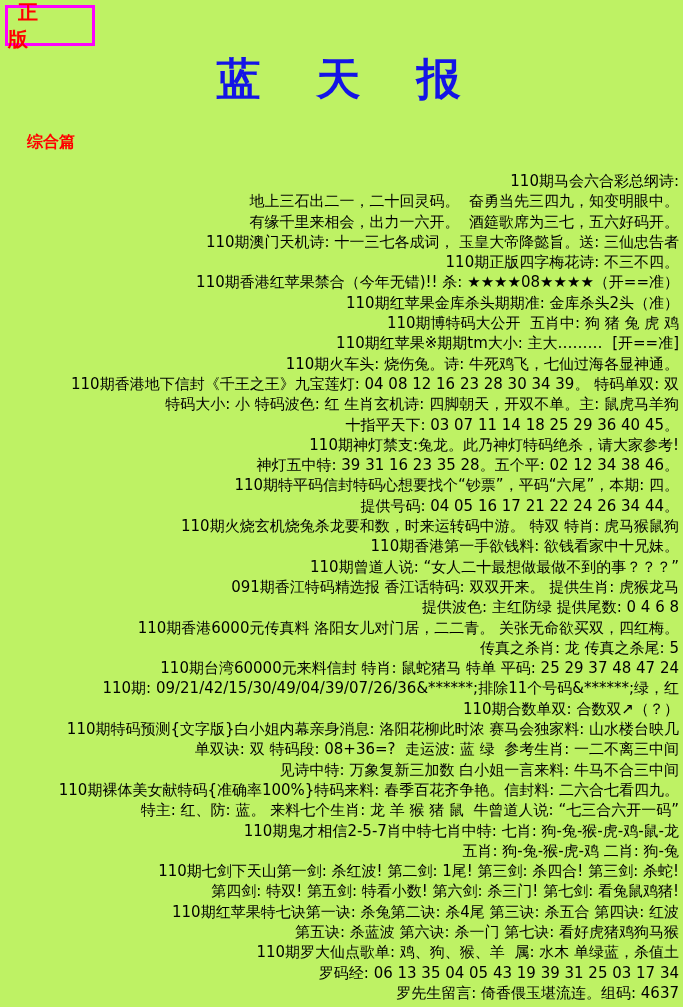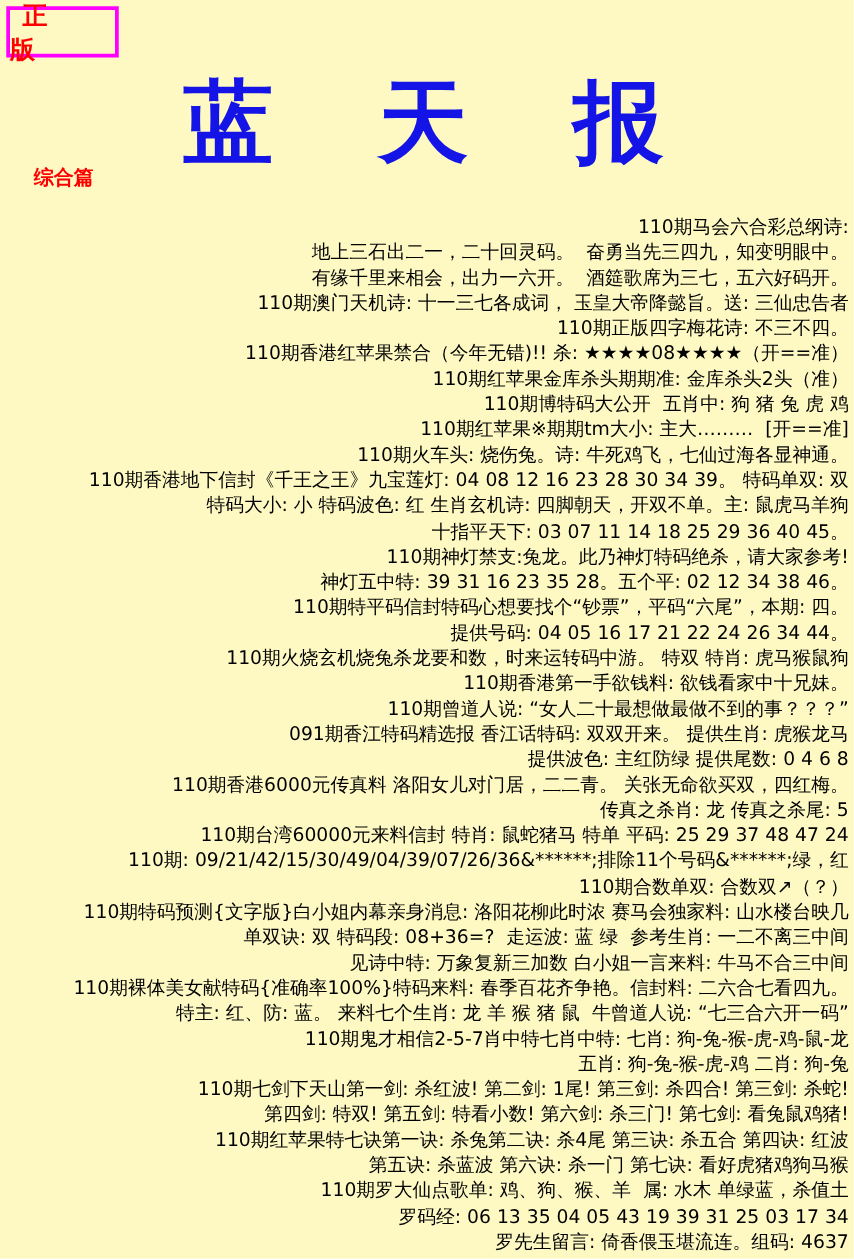--- a/index.html
+++ b/index.html
@@ -1,21 +1,21 @@
 <!DOCTYPE html>
 <html><head>
 <meta charset="utf-8">
 <style>
   * { margin:0; padding:0; box-sizing:border-box; }
   html,body { background:#fff; }
   .page {
     position:relative;
     width:683px;
     height:1007px;
-    background:#fef9c3;
+    background:#bef264;
     overflow:hidden;
     font-family:"DejaVu Sans", sans-serif;
   }
   .badge {
     position:absolute;
     left:5px; top:5px;
     width:90px; height:41px;
     border:3px solid #ff00ff;
     display:flex; align-items:center; justify-content:center;
   }
@@ -25,21 +25,21 @@
     font-size:20px;
     letter-spacing:10px;
     text-indent:10px;
     font-family:"DejaVu Serif", serif;
   }
   .title {
     position:absolute;
     top:50px; left:0; right:0;
     text-align:center;
     color:#1414e6;
-    font-size:72px;
+    font-size:44px;
     font-weight:bold;
     font-family:"DejaVu Serif", "Liberation Serif", serif;
     letter-spacing:6px;
     white-space:pre;
   }
   .section-heading {
     position:absolute;
     top:132px; left:27px;
     color:#ff0000;
     font-size:16px;

